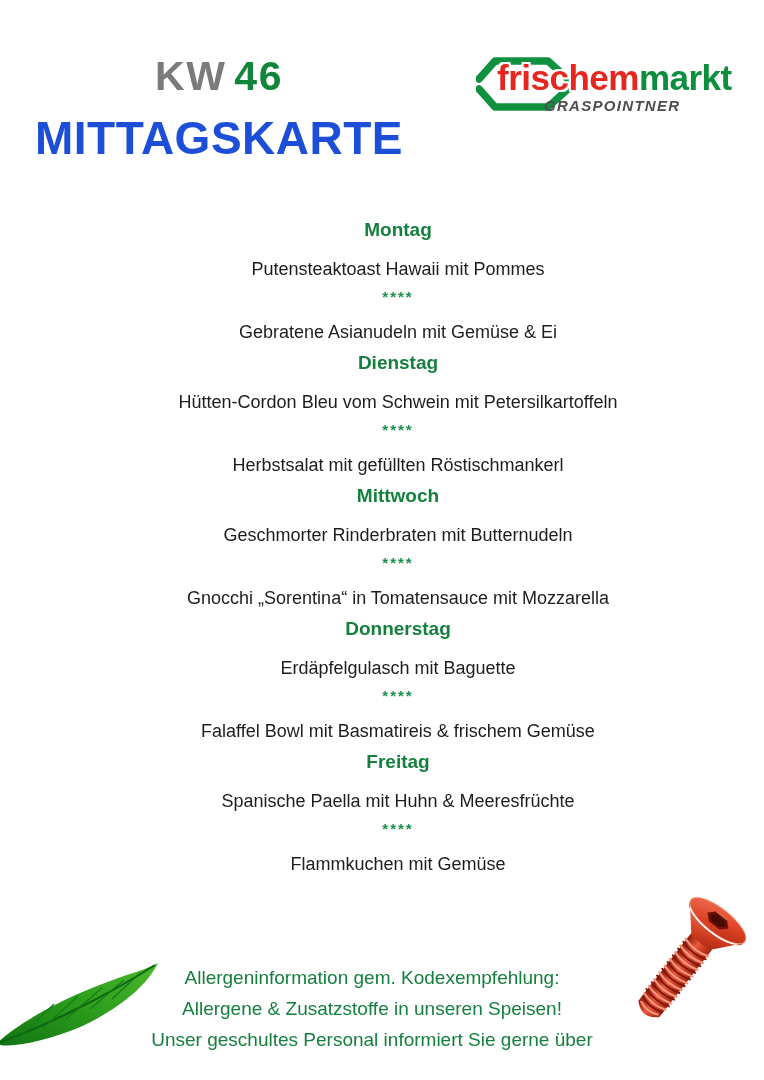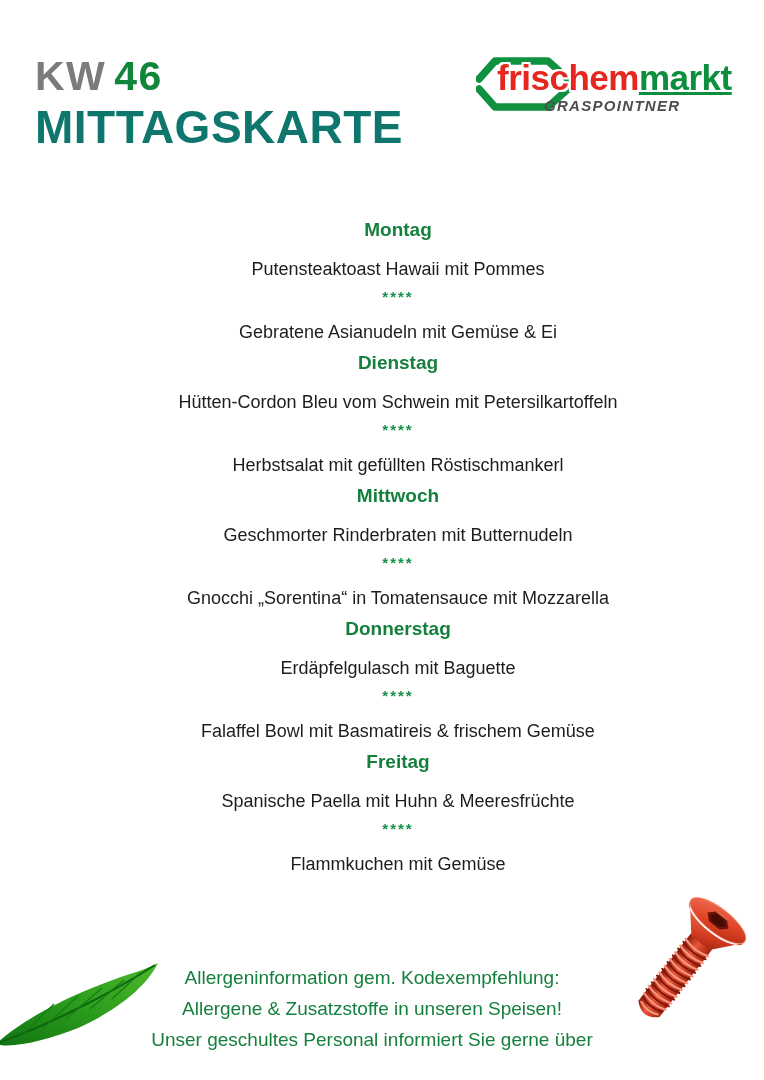--- a/index.html
+++ b/index.html
@@ -7,50 +7,50 @@
   .page {
     position: relative;
     width: 764px;
     height: 1080px;
     background: #ffffff;
     overflow: hidden;
     font-family: "Liberation Sans", sans-serif;
   }
 
   
-  .header { position: absolute; left: 35px; top: 52px; }
+  .header { position: absolute; left: 35px; top: 52px; text-align: center; }
   .kw-line {
     font-size: 41px;
     font-weight: bold;
     letter-spacing: 1.5px;
     line-height: 48px;
     color: #7b7b7b;
   }
   .week-number { color: #11863a; margin-left: 8px; }
   .page-title {
     font-size: 46px;
     font-weight: bold;
     letter-spacing: 0.5px;
     line-height: 46px;
-    color: #0f766e;
-    margin-top: 4px;
+    color: #1d4ed8;
+    margin-top: 15px;
   }
 
   
   .logo { position: absolute; left: 470px; top: 46px; width: 280px; height: 74px; }
   .logo-bracket { position: absolute; left: 6px; top: 8px; }
   .brand {
     position: absolute; left: 27px; top: 14px;
     font-size: 35px; font-weight: bold; letter-spacing: -0.5px;
     line-height: 36px; white-space: nowrap;
     text-shadow: -2px 0 0 #fff, 2px 0 0 #fff, 0 -2px 0 #fff, 0 2px 0 #fff,
                  -2px -2px 0 #fff, 2px 2px 0 #fff, -2px 2px 0 #fff, 2px -2px 0 #fff;
   }
   .brand-red { color: #e5271f; }
-  .brand-green { color: #0b8f3d; text-decoration: underline; }
+  .brand-green { color: #0b8f3d; }
   .brand-sub {
     position: absolute; left: 74px; top: 51px;
     font-size: 15px; font-weight: bold; letter-spacing: 1.3px;
     color: #4d4d4f;
     font-style: italic;
   }
 
   
   .menu { position: absolute; left: 32px; top: 218px; width: 732px; text-align: center; }
   .day-name {

